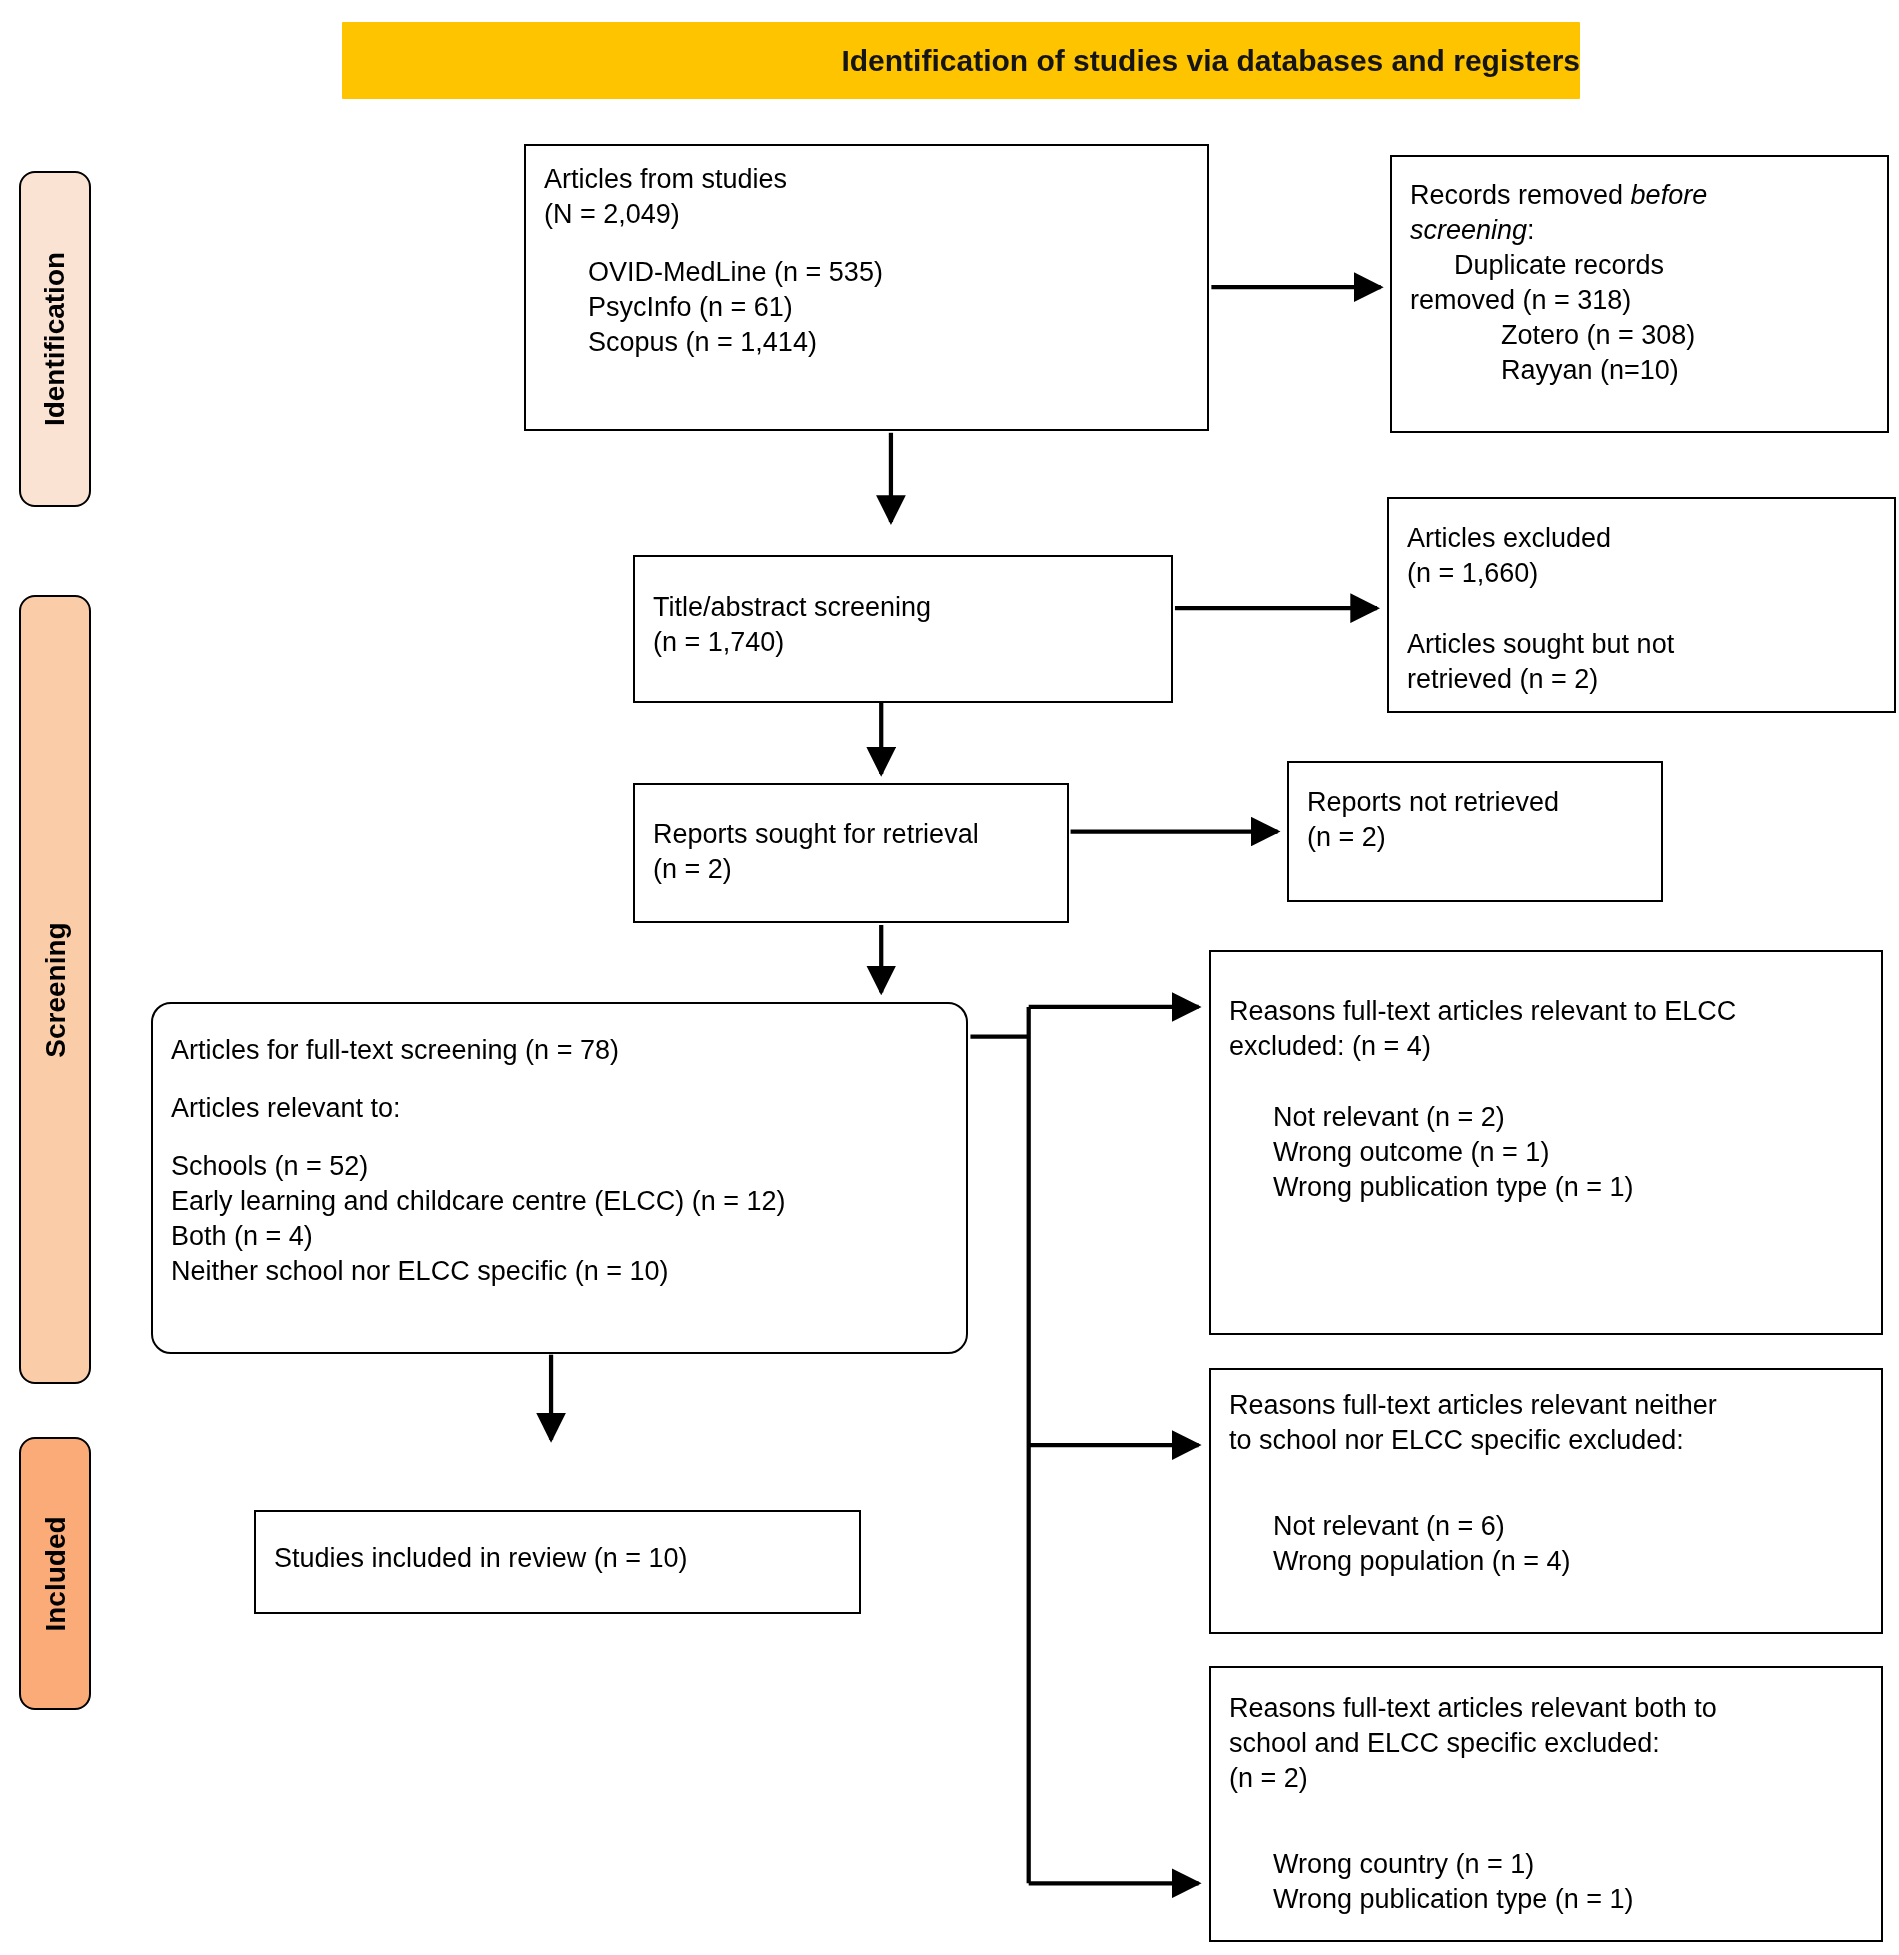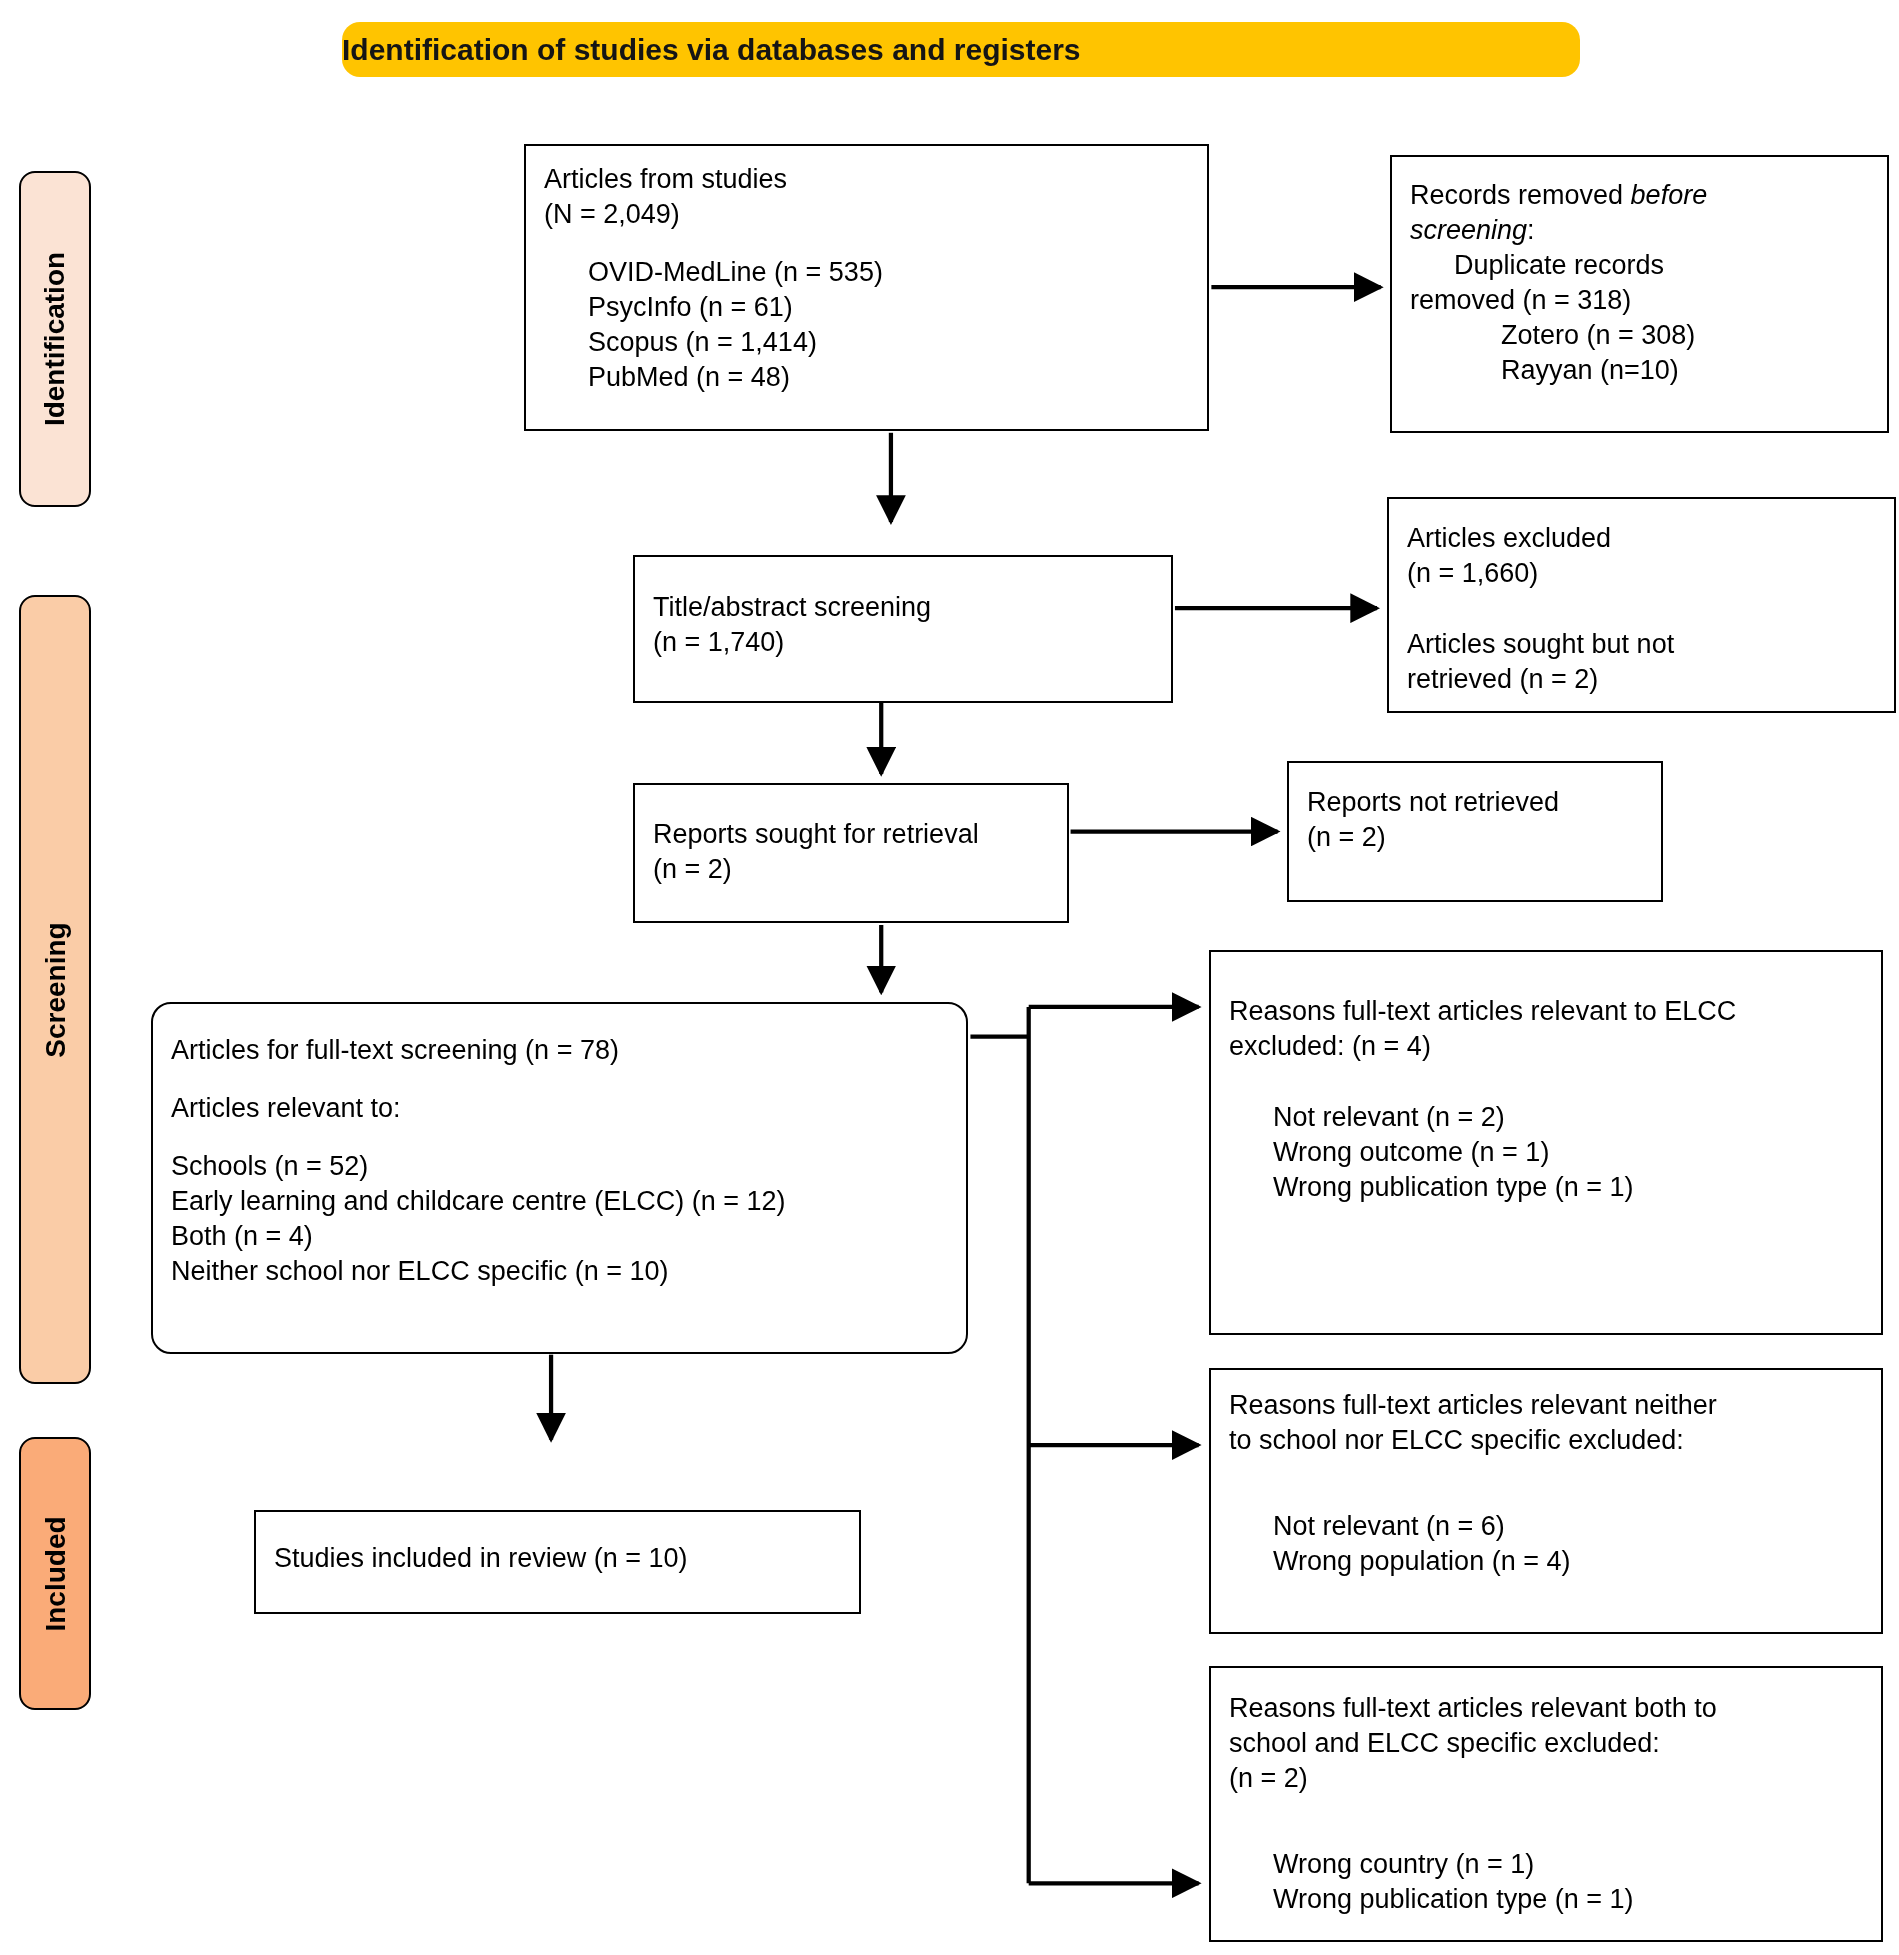--- a/index.html
+++ b/index.html
@@ -16,26 +16,26 @@
     font-family: "Liberation Sans", sans-serif;
     overflow: hidden;
   }
 
   
   .banner {
     position: absolute;
     left: 342px;
     top: 22px;
     width: 1238px;
-    height: 55px;
+    height: 77px;
     background: #FFC400;
-    border-radius: 18px;
+    border-radius: 1px;
     display: flex;
     align-items: center;
-    justify-content: flex-start;
+    justify-content: flex-end;
   }
   .banner-text {
     font-size: 30px;
     font-weight: bold;
     color: #151515;
     letter-spacing: 0px;
     white-space: nowrap;
   }
 
   
@@ -176,21 +176,20 @@
     <span class="stage-label">Included</span>
   </div>
 
   <div class="box" id="box-articles-from-search">
     <div class="line">Articles from studies</div>
     <div class="line">(N = 2,049)</div>
     <div class="spacer-sm"></div>
     <div class="line indent1">OVID-MedLine (n = 535)</div>
     <div class="line indent1">PsycInfo (n = 61)</div>
     <div class="line indent1">Scopus (n = 1,414)</div>
-    <div class="line indent1">PubMed (n = 48)</div>
   </div>
 
   <div class="box" id="box-records-removed">
     <div class="wrap"><span>Records removed </span><span class="ital">before</span></div>
     <div class="wrap"><span class="ital">screening</span><span>:</span></div>
     <div class="line indent1">Duplicate records</div>
     <div class="line">removed (n = 318)</div>
     <div class="line indent2">Zotero (n = 308)</div>
     <div class="line indent2">Rayyan (n=10)</div>
   </div>

